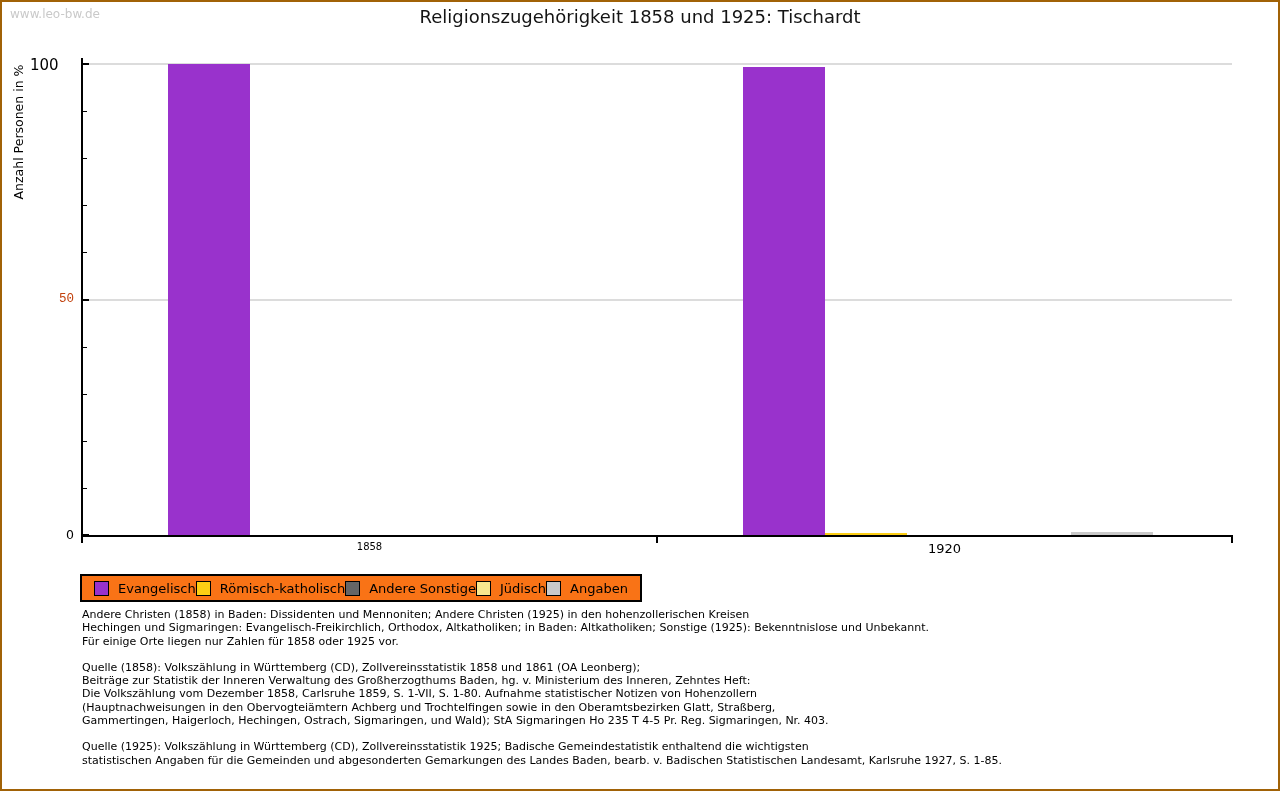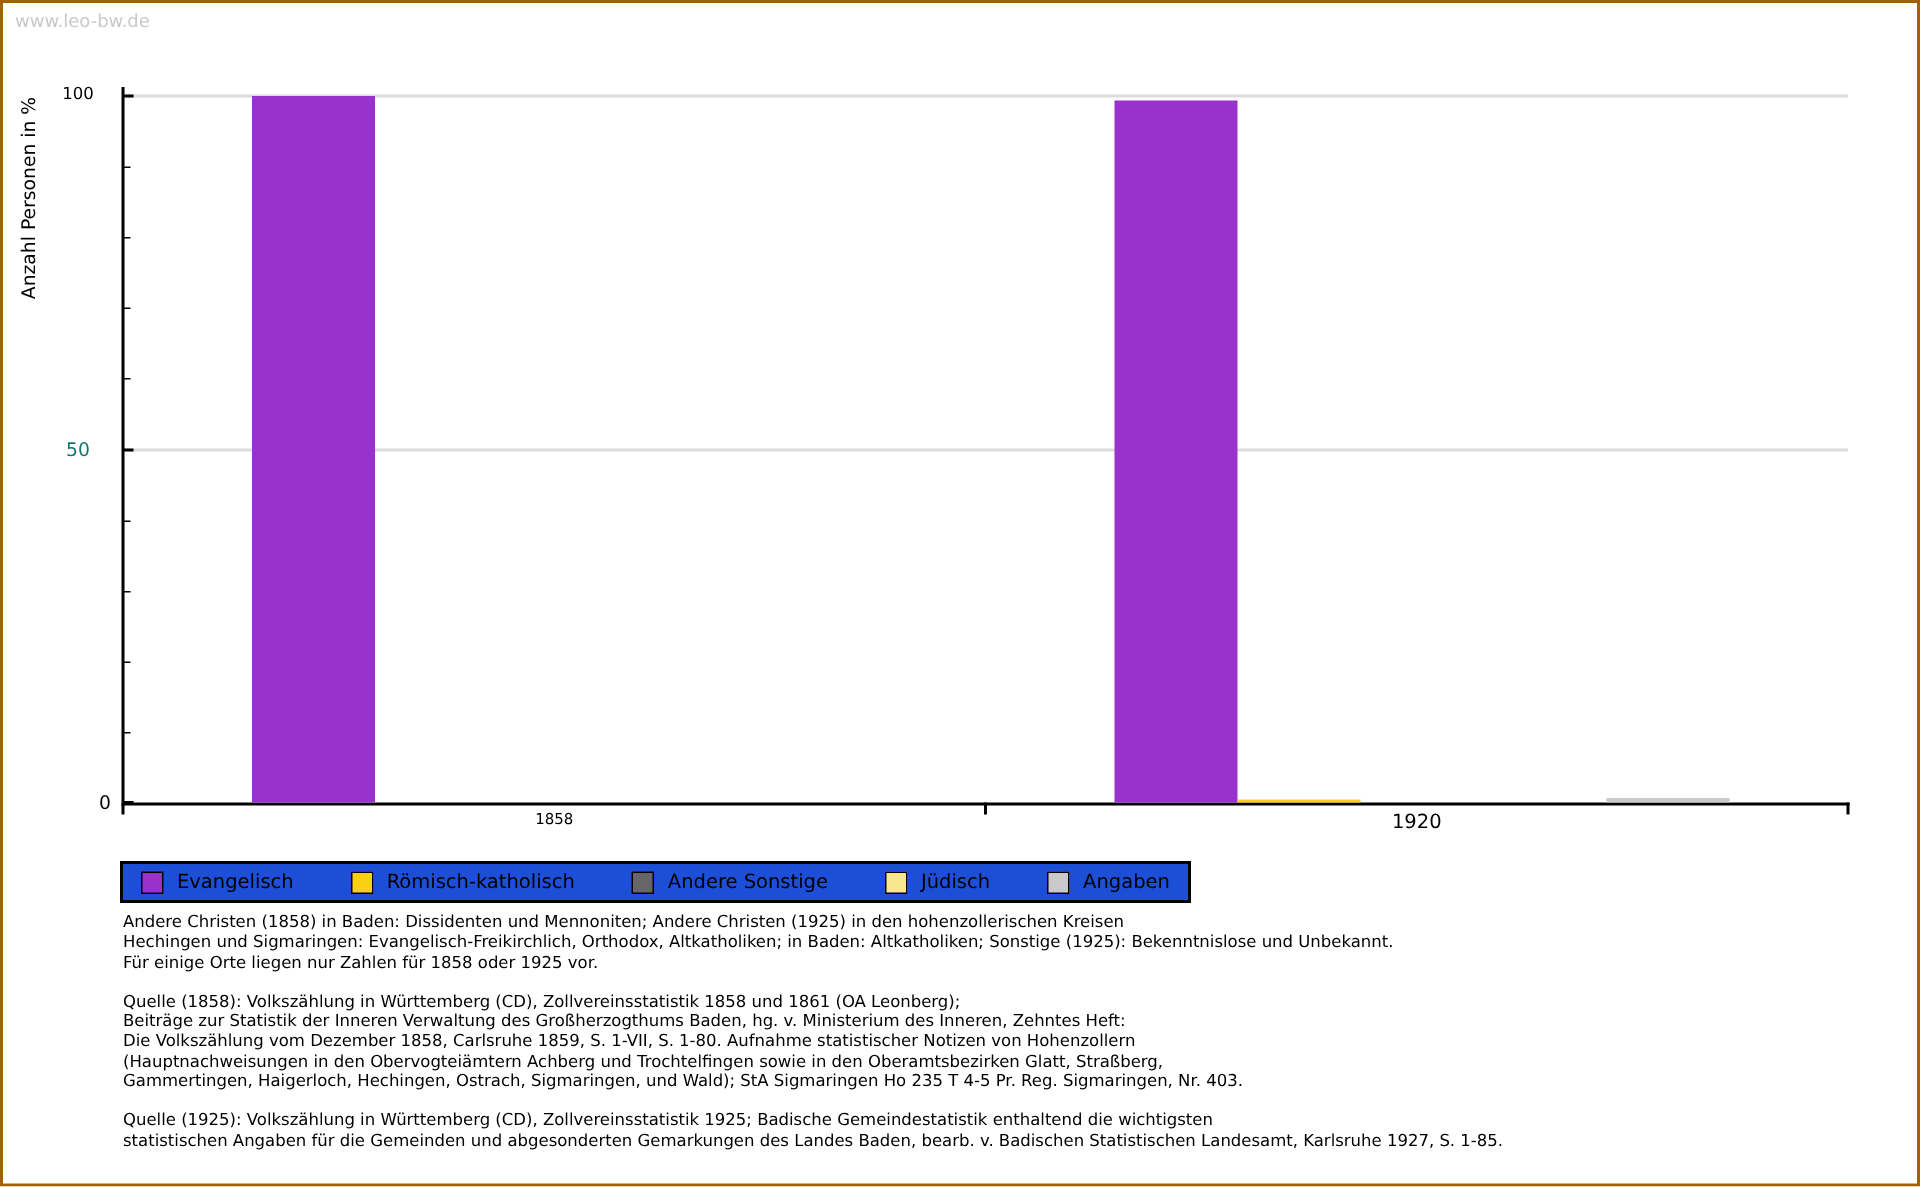--- a/index.html
+++ b/index.html
@@ -16,55 +16,56 @@
   .watermark{left:8px;top:5px;font-size:12px;color:#c9c9c9;}
   .title{left:0;top:4px;width:100%;text-align:center;font-size:18px;color:#141414;}
   .ylabel{
     left:9px;top:130px;white-space:nowrap;font-size:12.5px;color:#000;
     transform:rotate(-90deg) translateX(-50%);transform-origin:0 0;
   }
   .legend{
     left:78px;top:572px;height:24px;
     border:2px solid #000;
     display:inline-flex;align-items:center;
-    padding:0 12px;gap:38px;background:#1d4ed8;
+    padding:0 12px;background:#f97316;
   }
   .legend-item{display:inline-flex;align-items:center;gap:9px;white-space:nowrap;}
   .swatch{width:13px;height:13px;border:1px solid #000;display:inline-block;}
   .legend-label{font-size:13px;color:#000;}
   .footnotes{left:80px;top:606px;width:1130px;}
   .footnote{
     font-size:11px;line-height:1.21;color:#000;
     white-space:pre-line;margin:0 0 13px 0;
   }
 </style>
 </head>
 <body>
 
 <div id="page">
   <div class="abs watermark">www.leo-bw.de</div>
+  <div class="abs title">Religionszugehörigkeit 1858 und 1925: Tischardt</div>
   <div class="abs ylabel">Anzahl Personen in %</div>
 
   <div id="plot">
       <div style="position: absolute; left: 80px; top: 296.5px; width: 1150px; height: 2px; background: rgb(220, 220, 220);"></div>
       <div style="position: absolute; left: 80px; top: 61px; width: 1150px; height: 2px; background: rgb(220, 220, 220);"></div>
       <div style="position: absolute; left: 80px; top: 485.9px; width: 5px; height: 1px; background: rgb(0, 0, 0);"></div>
       <div style="position: absolute; left: 80px; top: 438.8px; width: 5px; height: 1px; background: rgb(0, 0, 0);"></div>
       <div style="position: absolute; left: 80px; top: 391.7px; width: 5px; height: 1px; background: rgb(0, 0, 0);"></div>
       <div style="position: absolute; left: 80px; top: 344.6px; width: 5px; height: 1px; background: rgb(0, 0, 0);"></div>
       <div style="position: absolute; left: 80px; top: 250.4px; width: 5px; height: 1px; background: rgb(0, 0, 0);"></div>
       <div style="position: absolute; left: 80px; top: 203.3px; width: 5px; height: 1px; background: rgb(0, 0, 0);"></div>
       <div style="position: absolute; left: 80px; top: 156.2px; width: 5px; height: 1px; background: rgb(0, 0, 0);"></div>
       <div style="position: absolute; left: 80px; top: 109.1px; width: 5px; height: 1px; background: rgb(0, 0, 0);"></div>
       <div style="position: absolute; left: 80px; top: 532px; width: 7px; height: 2px; background: rgb(0, 0, 0);"></div>
       <div style="position: absolute; left: 28px; top: 525px; width: 44px; text-align: right; font-size: 12.5px; color: rgb(0, 0, 0);">0</div>
       <div style="position: absolute; left: 80px; top: 296.5px; width: 7px; height: 2px; background: rgb(0, 0, 0);"></div>
-      <div style="position: absolute; left: 28px; top: 289.5px; width: 44px; text-align: center; font-size: 12.5px; color: #0f766e;">50</div>
+      <div style="position: absolute; left: 28px; top: 289.5px; width: 44px; text-align: right; font-size: 12.5px; color: #c2410c; font-family: Liberation Mono, monospace;">50</div>
       <div style="position: absolute; left: 80px; top: 61px; width: 7px; height: 2px; background: rgb(0, 0, 0);"></div>
-      <div style="position: absolute; left: 28px; top: 54px; width: 44px; text-align: center; font-size: 11px; color: rgb(0, 0, 0);">100</div>
+      <div style="position: absolute; left: 28px; top: 54px; width: 44px; text-align: left; font-size: 15px; color: rgb(0, 0, 0);">100</div>
       <div style="position: absolute; left: 79px; top: 56px; width: 2px; height: 477px; background: rgb(0, 0, 0);"></div>
       <div style="position: absolute; left: 79px; top: 533px; width: 1152px; height: 2px; background: rgb(0, 0, 0);"></div>
       <div style="position: absolute; left: 166px; top: 62px; width: 82px; height: 471px; background: rgb(153, 50, 204);"></div>
       <div style="position: absolute; left: 79px; top: 533px; width: 2px; height: 8px; background: rgb(0, 0, 0);"></div>
       <div style="position: absolute; left: 307.5px; top: 539px; width: 120px; text-align: center; font-size: 10px; color: #000000;">1858</div>
       <div style="position: absolute; left: 741px; top: 64.826px; width: 82px; height: 468.174px; background: rgb(153, 50, 204);"></div>
       <div style="position: absolute; left: 823px; top: 531.116px; width: 82px; height: 1.884px; background: rgb(252, 206, 20);"></div>
       <div style="position: absolute; left: 1069px; top: 530.174px; width: 82px; height: 2.826px; background: rgb(201, 201, 201);"></div>
       <div style="position: absolute; left: 654px; top: 533px; width: 2px; height: 8px; background: rgb(0, 0, 0);"></div>
       <div style="position: absolute; left: 882.5px; top: 539px; width: 120px; text-align: center; font-size: 13px; color: rgb(0, 0, 0);">1920</div>

